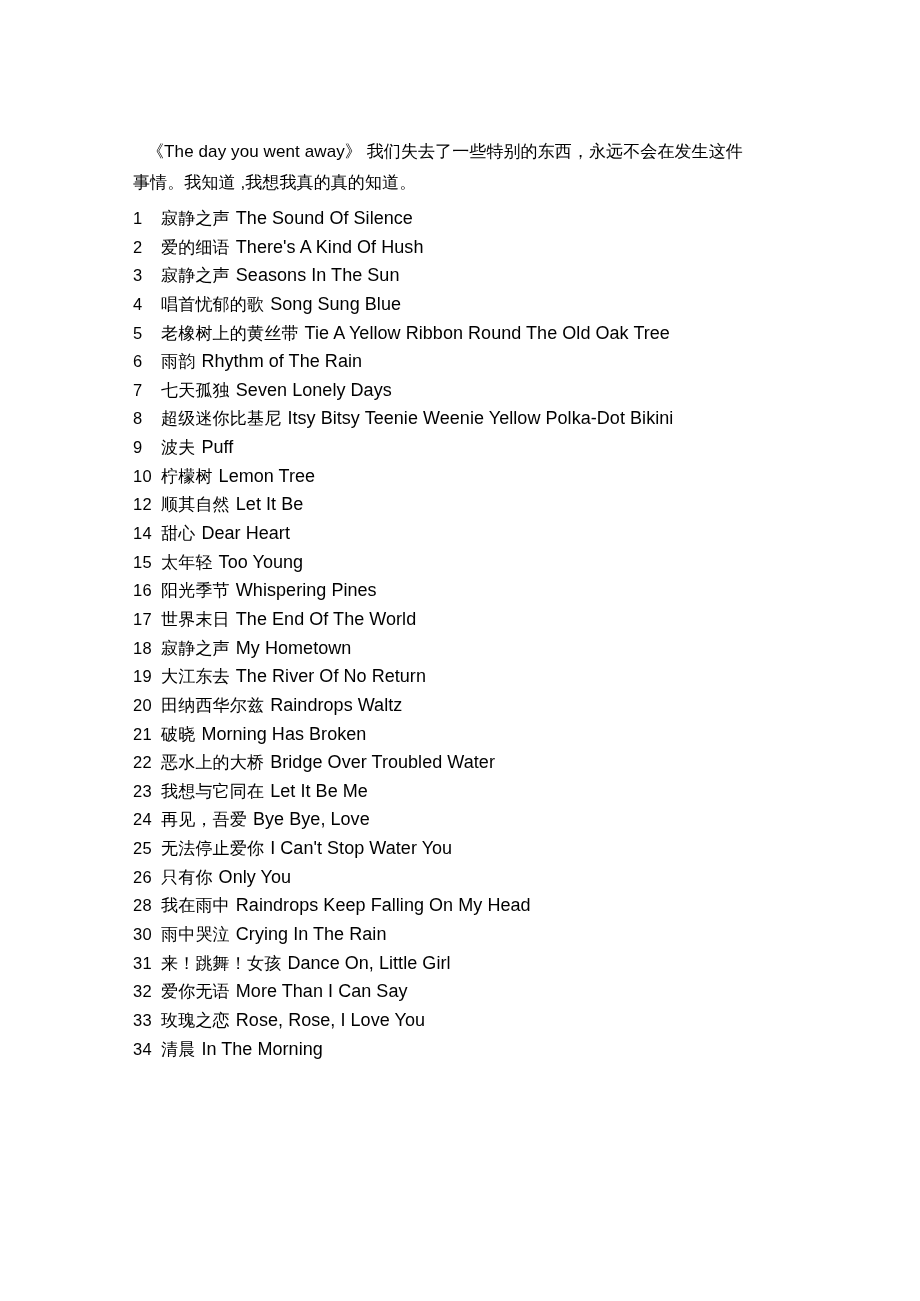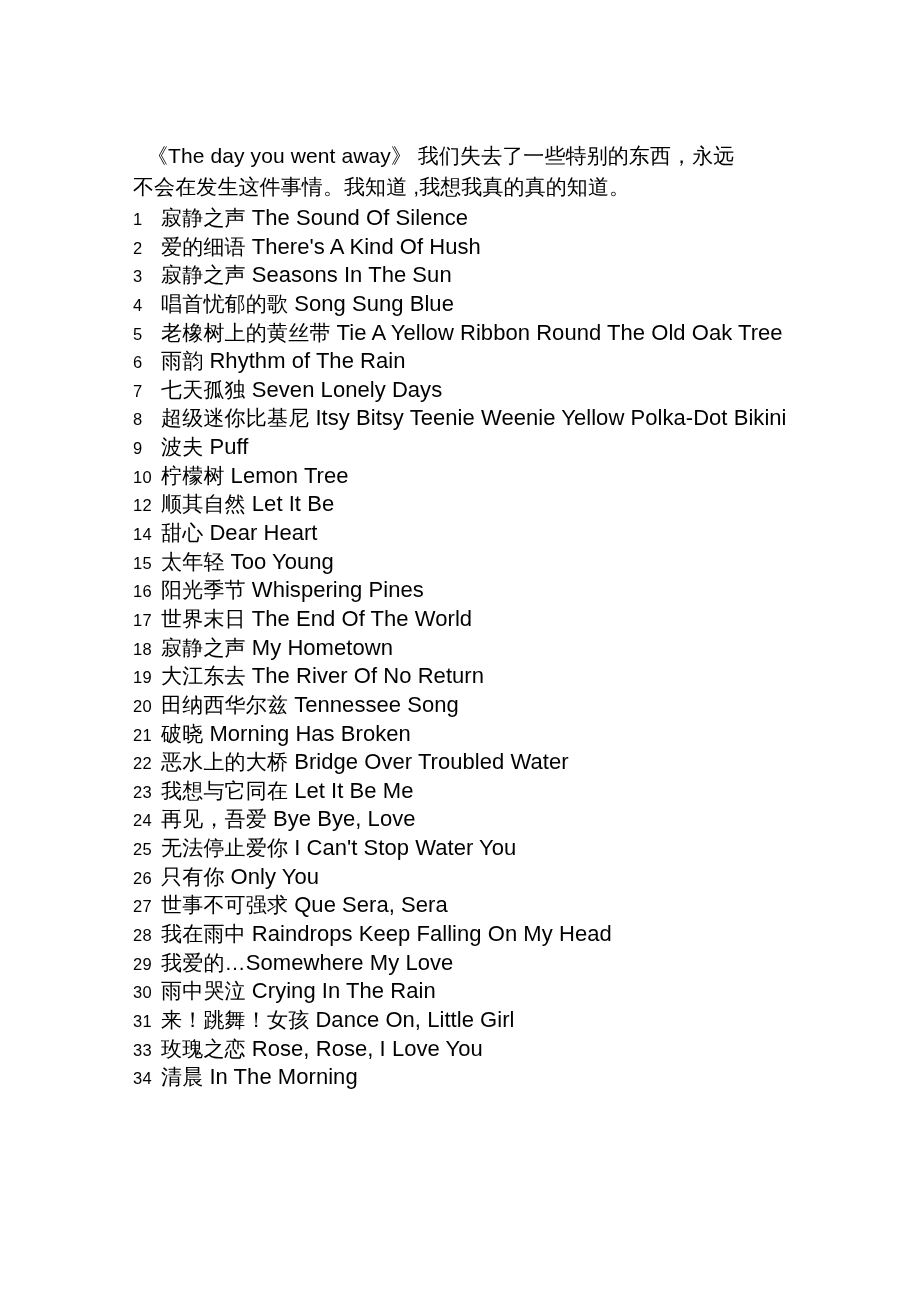--- a/index.html
+++ b/index.html
@@ -24,21 +24,21 @@
     box-sizing: border-box;
     padding: 0;
   }
 
   
   .intro {
     position: absolute;
     left: 133px;
     top: 119px;
     width: 620px;
-    font-size: 21px;
+    font-size: 17px;
     line-height: 31px;
     text-indent: 14px;
     letter-spacing: 0.1px;
     color: #000;
     white-space: normal;
   }
 
   
   .song-list {
     position: absolute;
@@ -61,26 +61,26 @@
     display: inline-block;
     width: 28px;
     flex: 0 0 28px;
     text-align: left;
     font-size: 16.5px;
     letter-spacing: 0.2px;
   }
   .song-cn {
     display: inline-block;
     margin-right: 6px;
-    font-size: 21px;
+    font-size: 17px;
     letter-spacing: 0.2px;
   }
   .song-en {
     display: inline-block;
-    font-size: 22px;
+    font-size: 18px;
     letter-spacing: 0.05px;
   }
   
   .song-row.tight .song-cn {
     margin-right: 0;
   }
 </style>
 </head>
 <body>
 
@@ -170,21 +170,21 @@
         <span class="song-en">My Hometown</span>
       </li>
       <li class="song-row">
         <span class="song-index">19</span>
         <span class="song-cn">大江东去</span>
         <span class="song-en">The River Of No Return</span>
       </li>
       <li class="song-row">
         <span class="song-index">20</span>
         <span class="song-cn">田纳西华尔兹</span>
-        <span class="song-en">Tennessee Song</span>
+        <span class="song-en">Raindrops Waltz</span>
       </li>
       <li class="song-row">
         <span class="song-index">21</span>
         <span class="song-cn">破晓</span>
         <span class="song-en">Morning Has Broken</span>
       </li>
       <li class="song-row">
         <span class="song-index">22</span>
         <span class="song-cn">恶水上的大桥</span>
         <span class="song-en">Bridge Over Troubled Water</span>
@@ -203,45 +203,40 @@
         <span class="song-index">25</span>
         <span class="song-cn">无法停止爱你</span>
         <span class="song-en">I Can't Stop Water You</span>
       </li>
       <li class="song-row">
         <span class="song-index">26</span>
         <span class="song-cn">只有你</span>
         <span class="song-en">Only You</span>
       </li>
       <li class="song-row">
-        <span class="song-index">27</span>
-        <span class="song-cn">世事不可强求</span>
-        <span class="song-en">Que Sera, Sera</span>
-      </li>
-      <li class="song-row">
         <span class="song-index">28</span>
         <span class="song-cn">我在雨中</span>
         <span class="song-en">Raindrops Keep Falling On My Head</span>
       </li>
-      <li class="song-row tight">
-        <span class="song-index">29</span>
-        <span class="song-cn">我爱的…</span>
-        <span class="song-en">Somewhere My Love</span>
-      </li>
       <li class="song-row">
         <span class="song-index">30</span>
         <span class="song-cn">雨中哭泣</span>
         <span class="song-en">Crying In The Rain</span>
       </li>
       <li class="song-row">
         <span class="song-index">31</span>
         <span class="song-cn">来！跳舞！女孩</span>
         <span class="song-en">Dance On, Little Girl</span>
       </li>
       <li class="song-row">
+        <span class="song-index">32</span>
+        <span class="song-cn">爱你无语</span>
+        <span class="song-en">More Than I Can Say</span>
+      </li>
+      <li class="song-row">
         <span class="song-index">33</span>
         <span class="song-cn">玫瑰之恋</span>
         <span class="song-en">Rose, Rose, I Love You</span>
       </li>
       <li class="song-row">
         <span class="song-index">34</span>
         <span class="song-cn">清晨</span>
         <span class="song-en">In The Morning</span>
       </li>
     </ul>

